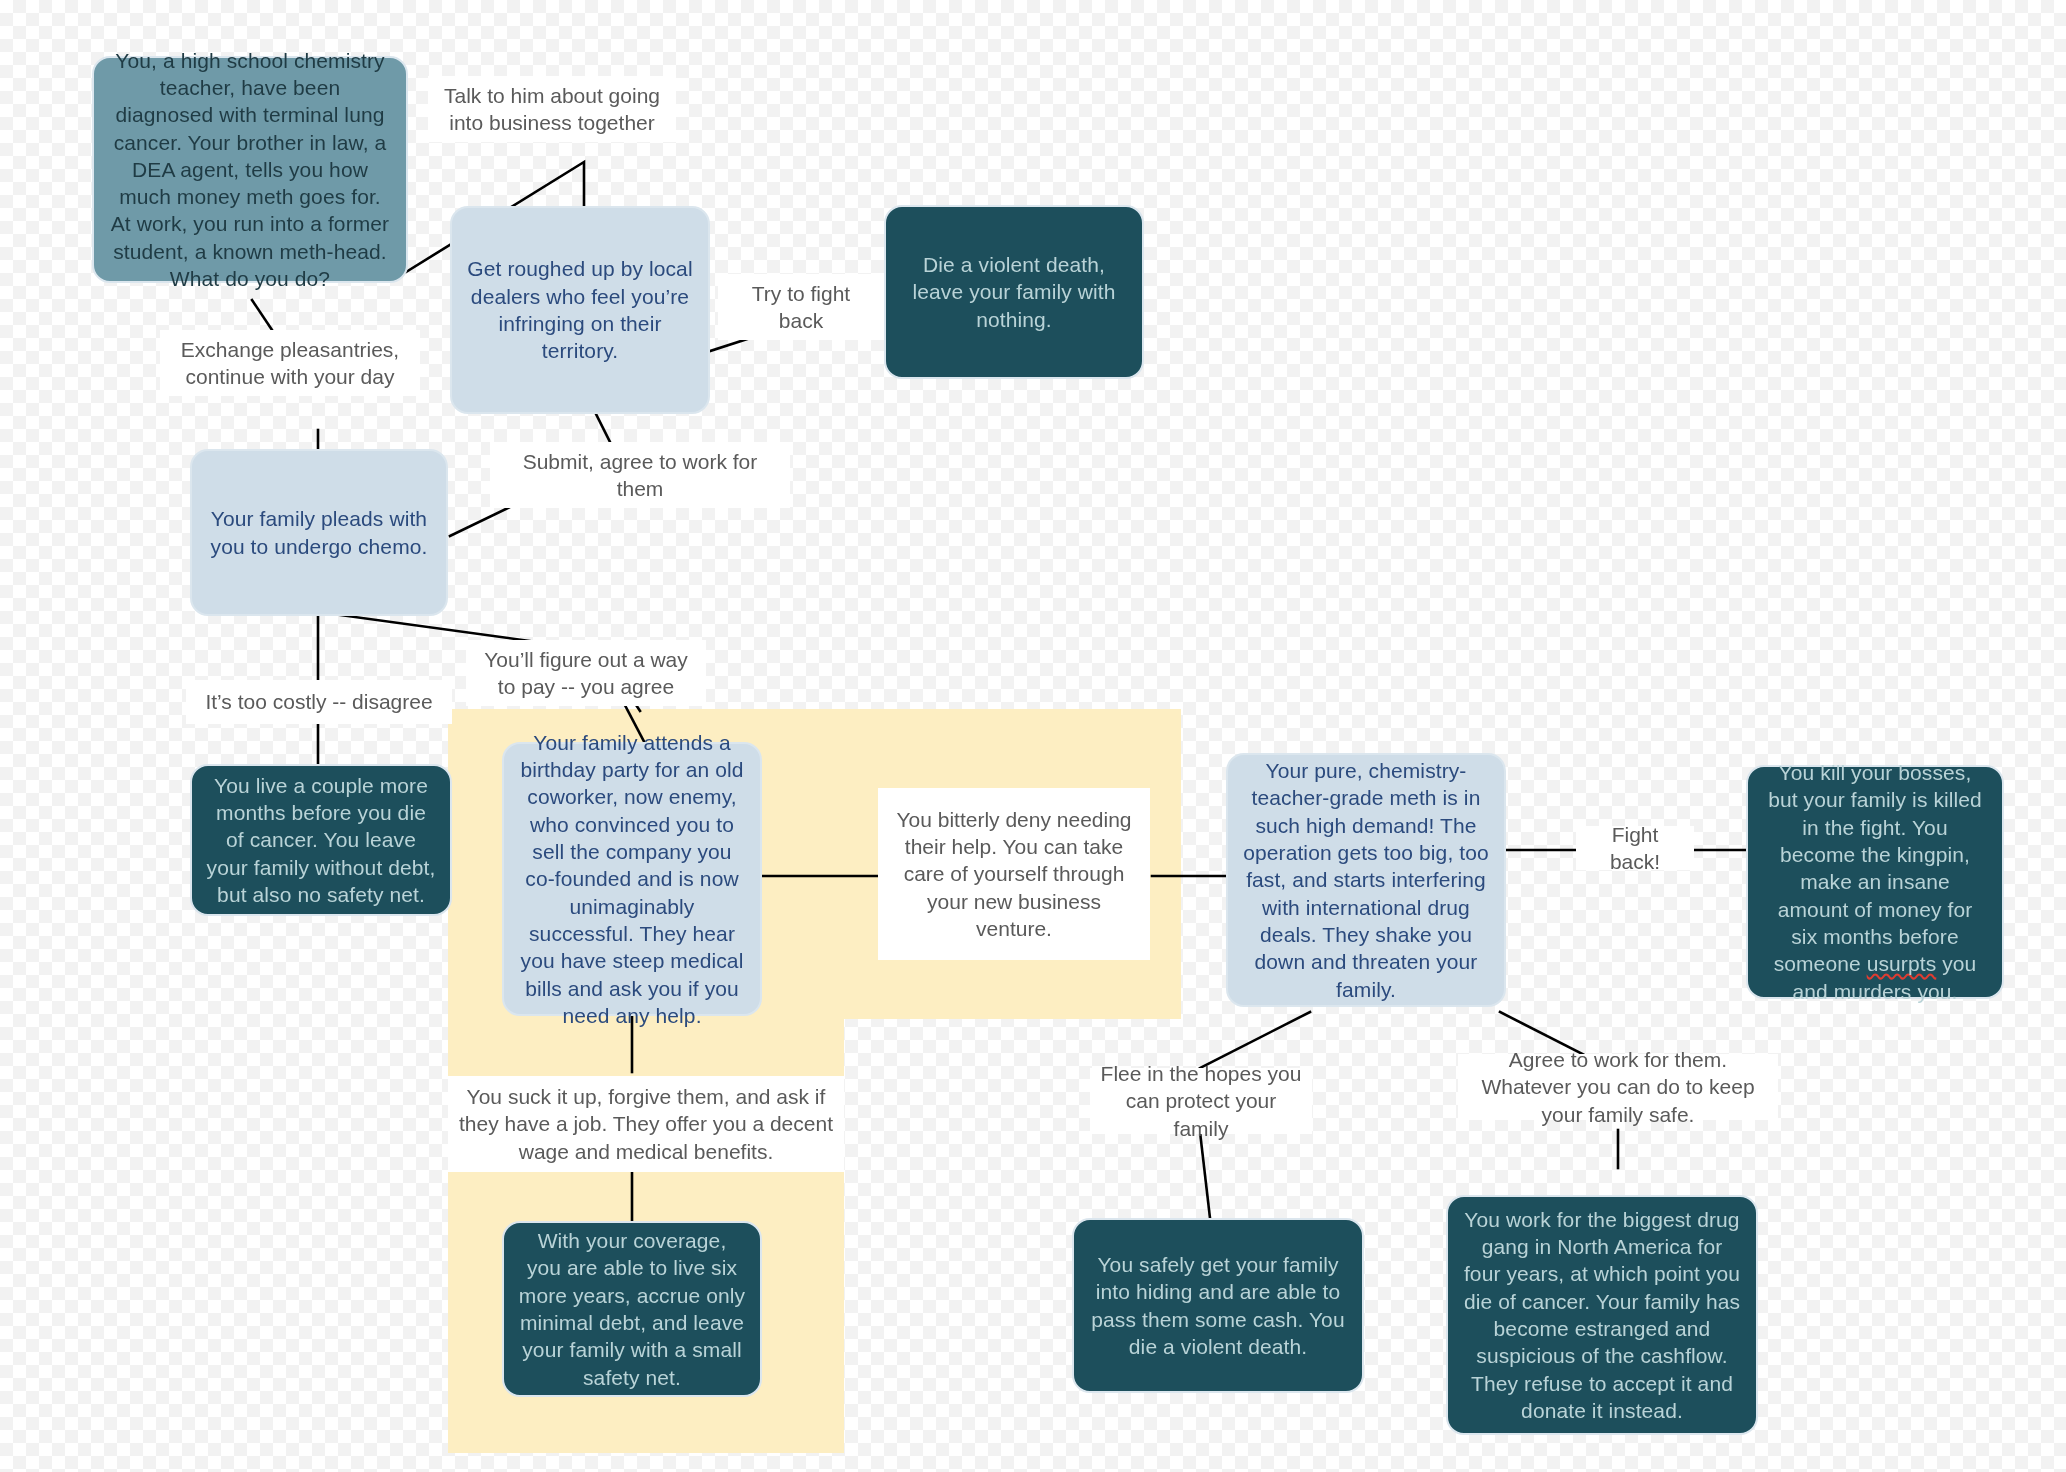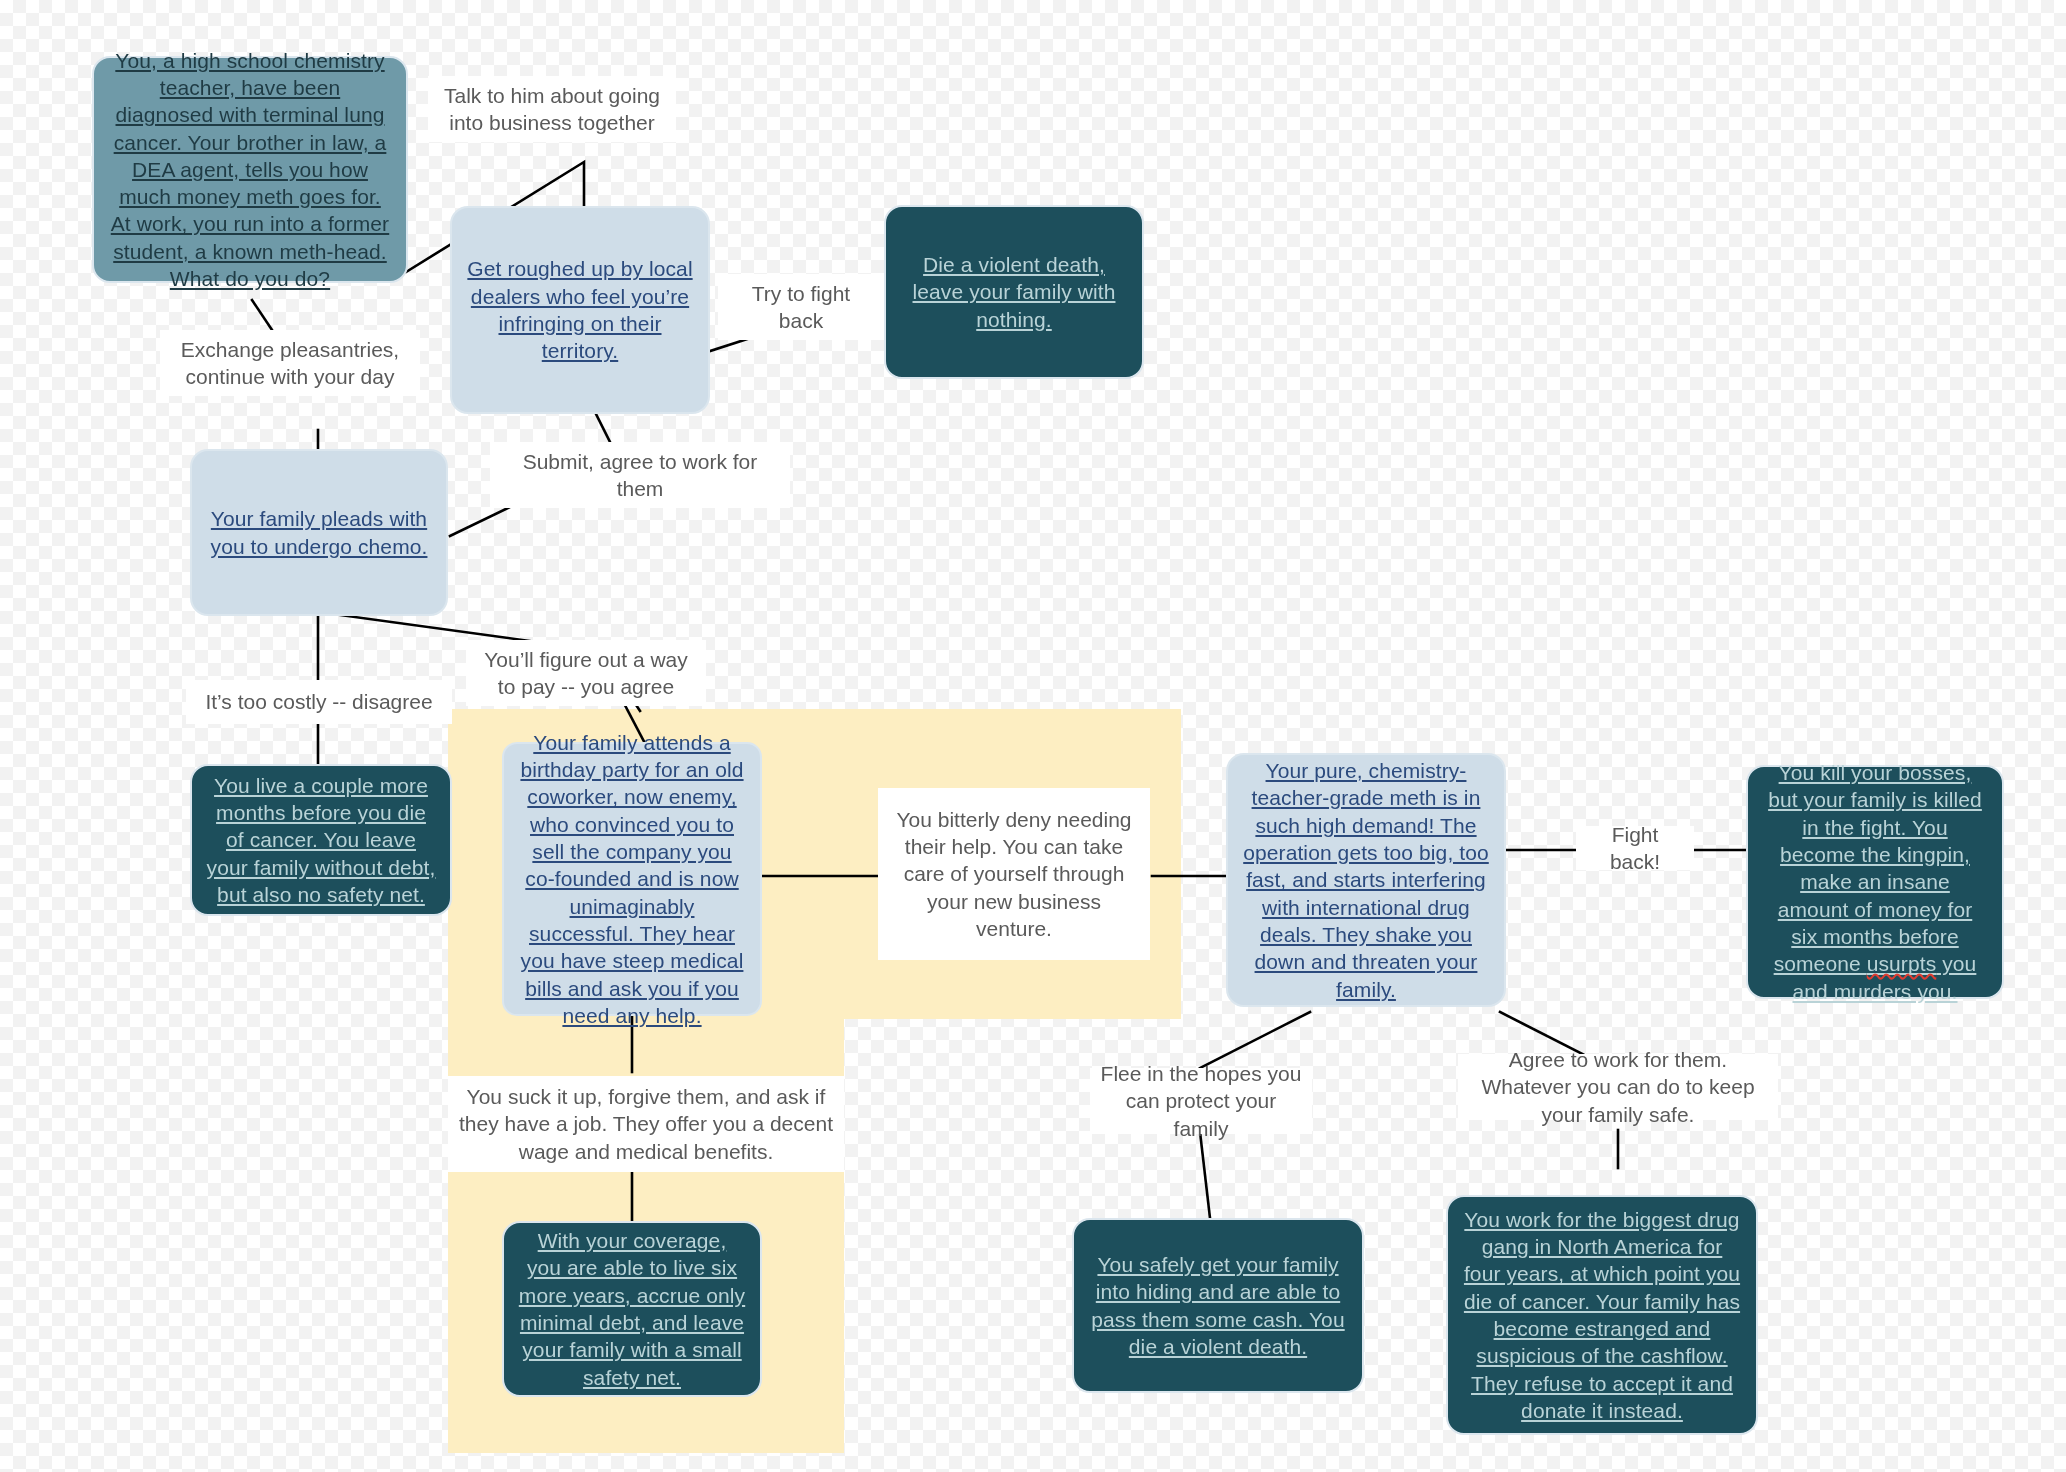--- a/index.html
+++ b/index.html
@@ -38,21 +38,20 @@
     box-sizing: border-box;
     border-radius: 18px;
     display: flex;
     align-items: center;
     justify-content: center;
     text-align: center;
     padding: 10px 14px;
     z-index: 3;
     line-height: 1.30;
     letter-spacing: 0.1px;
-    text-decoration: underline;
   }
   .node.start {
     background: #6f9aa8;
     color: #1f3b44;
     border: 2px solid #dbe6ee;
     font-size: 21px;
   }
   .node.step {
     background: #cfdde8;
     color: #2b4a7d;
@@ -149,21 +148,21 @@
   </div>
 
   <div class="node step" style="left:190px; top:449px; width:258px; height:167px;">
     <span>Your family pleads with you to undergo chemo.</span>
   </div>
 
   <div class="node end" style="left:190px; top:764px; width:262px; height:152px;">
     <span>You live a couple more months before you die of cancer. You leave your family without debt, but also no safety net.</span>
   </div>
 
-  <div class="node step" style="left:502px; top:742px; width:260px; height:274px;border-radius:15px;">
+  <div class="node step" style="left:502px; top:742px; width:260px; height:274px;">
     <span>Your family attends a birthday party for an old coworker, now enemy, who convinced you to sell the company you co-founded and is now unimaginably successful. They hear you have steep medical bills and ask you if you need any help.</span>
   </div>
 
   <div class="node step" style="left:1226px; top:753px; width:280px; height:254px;">
     <span>Your pure, chemistry-teacher-grade meth is in such high demand! The operation gets too big, too fast, and starts interfering with international drug deals. They shake you down and threaten your family.</span>
   </div>
 
   <div class="node end" style="left:502px; top:1221px; width:260px; height:176px;">
     <span>With your coverage, you are able to live six more years, accrue only minimal debt, and leave your family with a small safety net.</span>
   </div>

